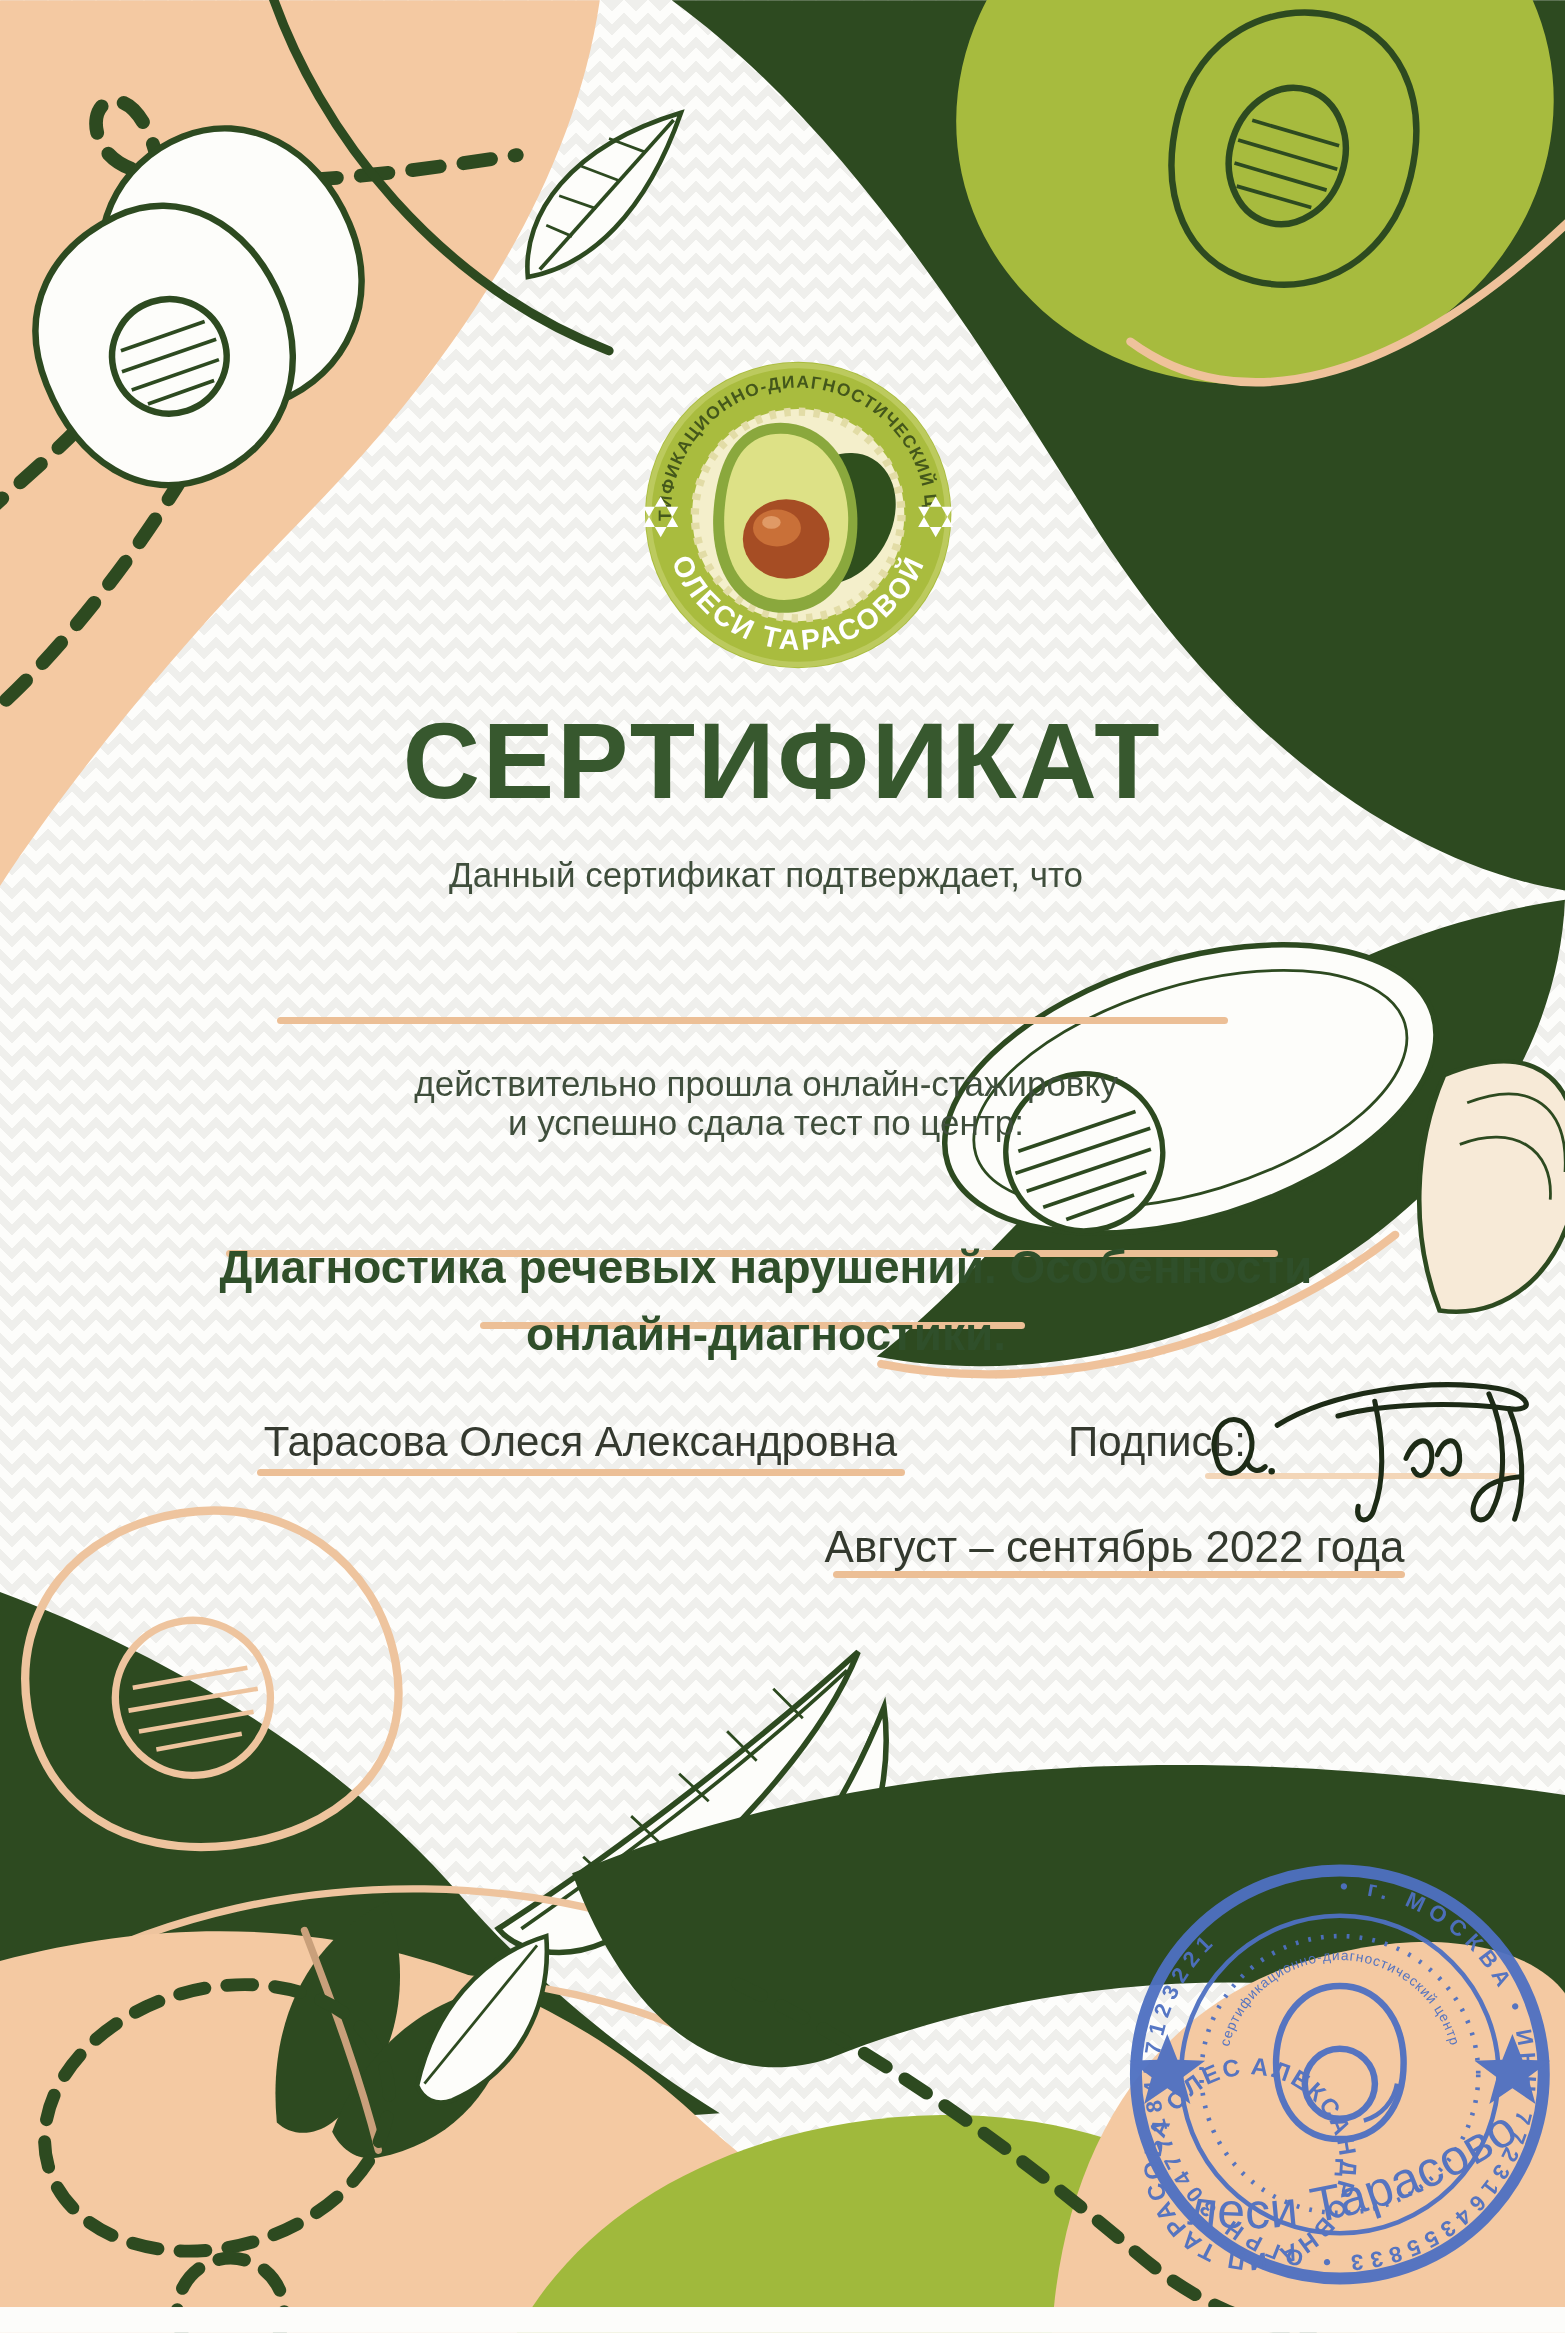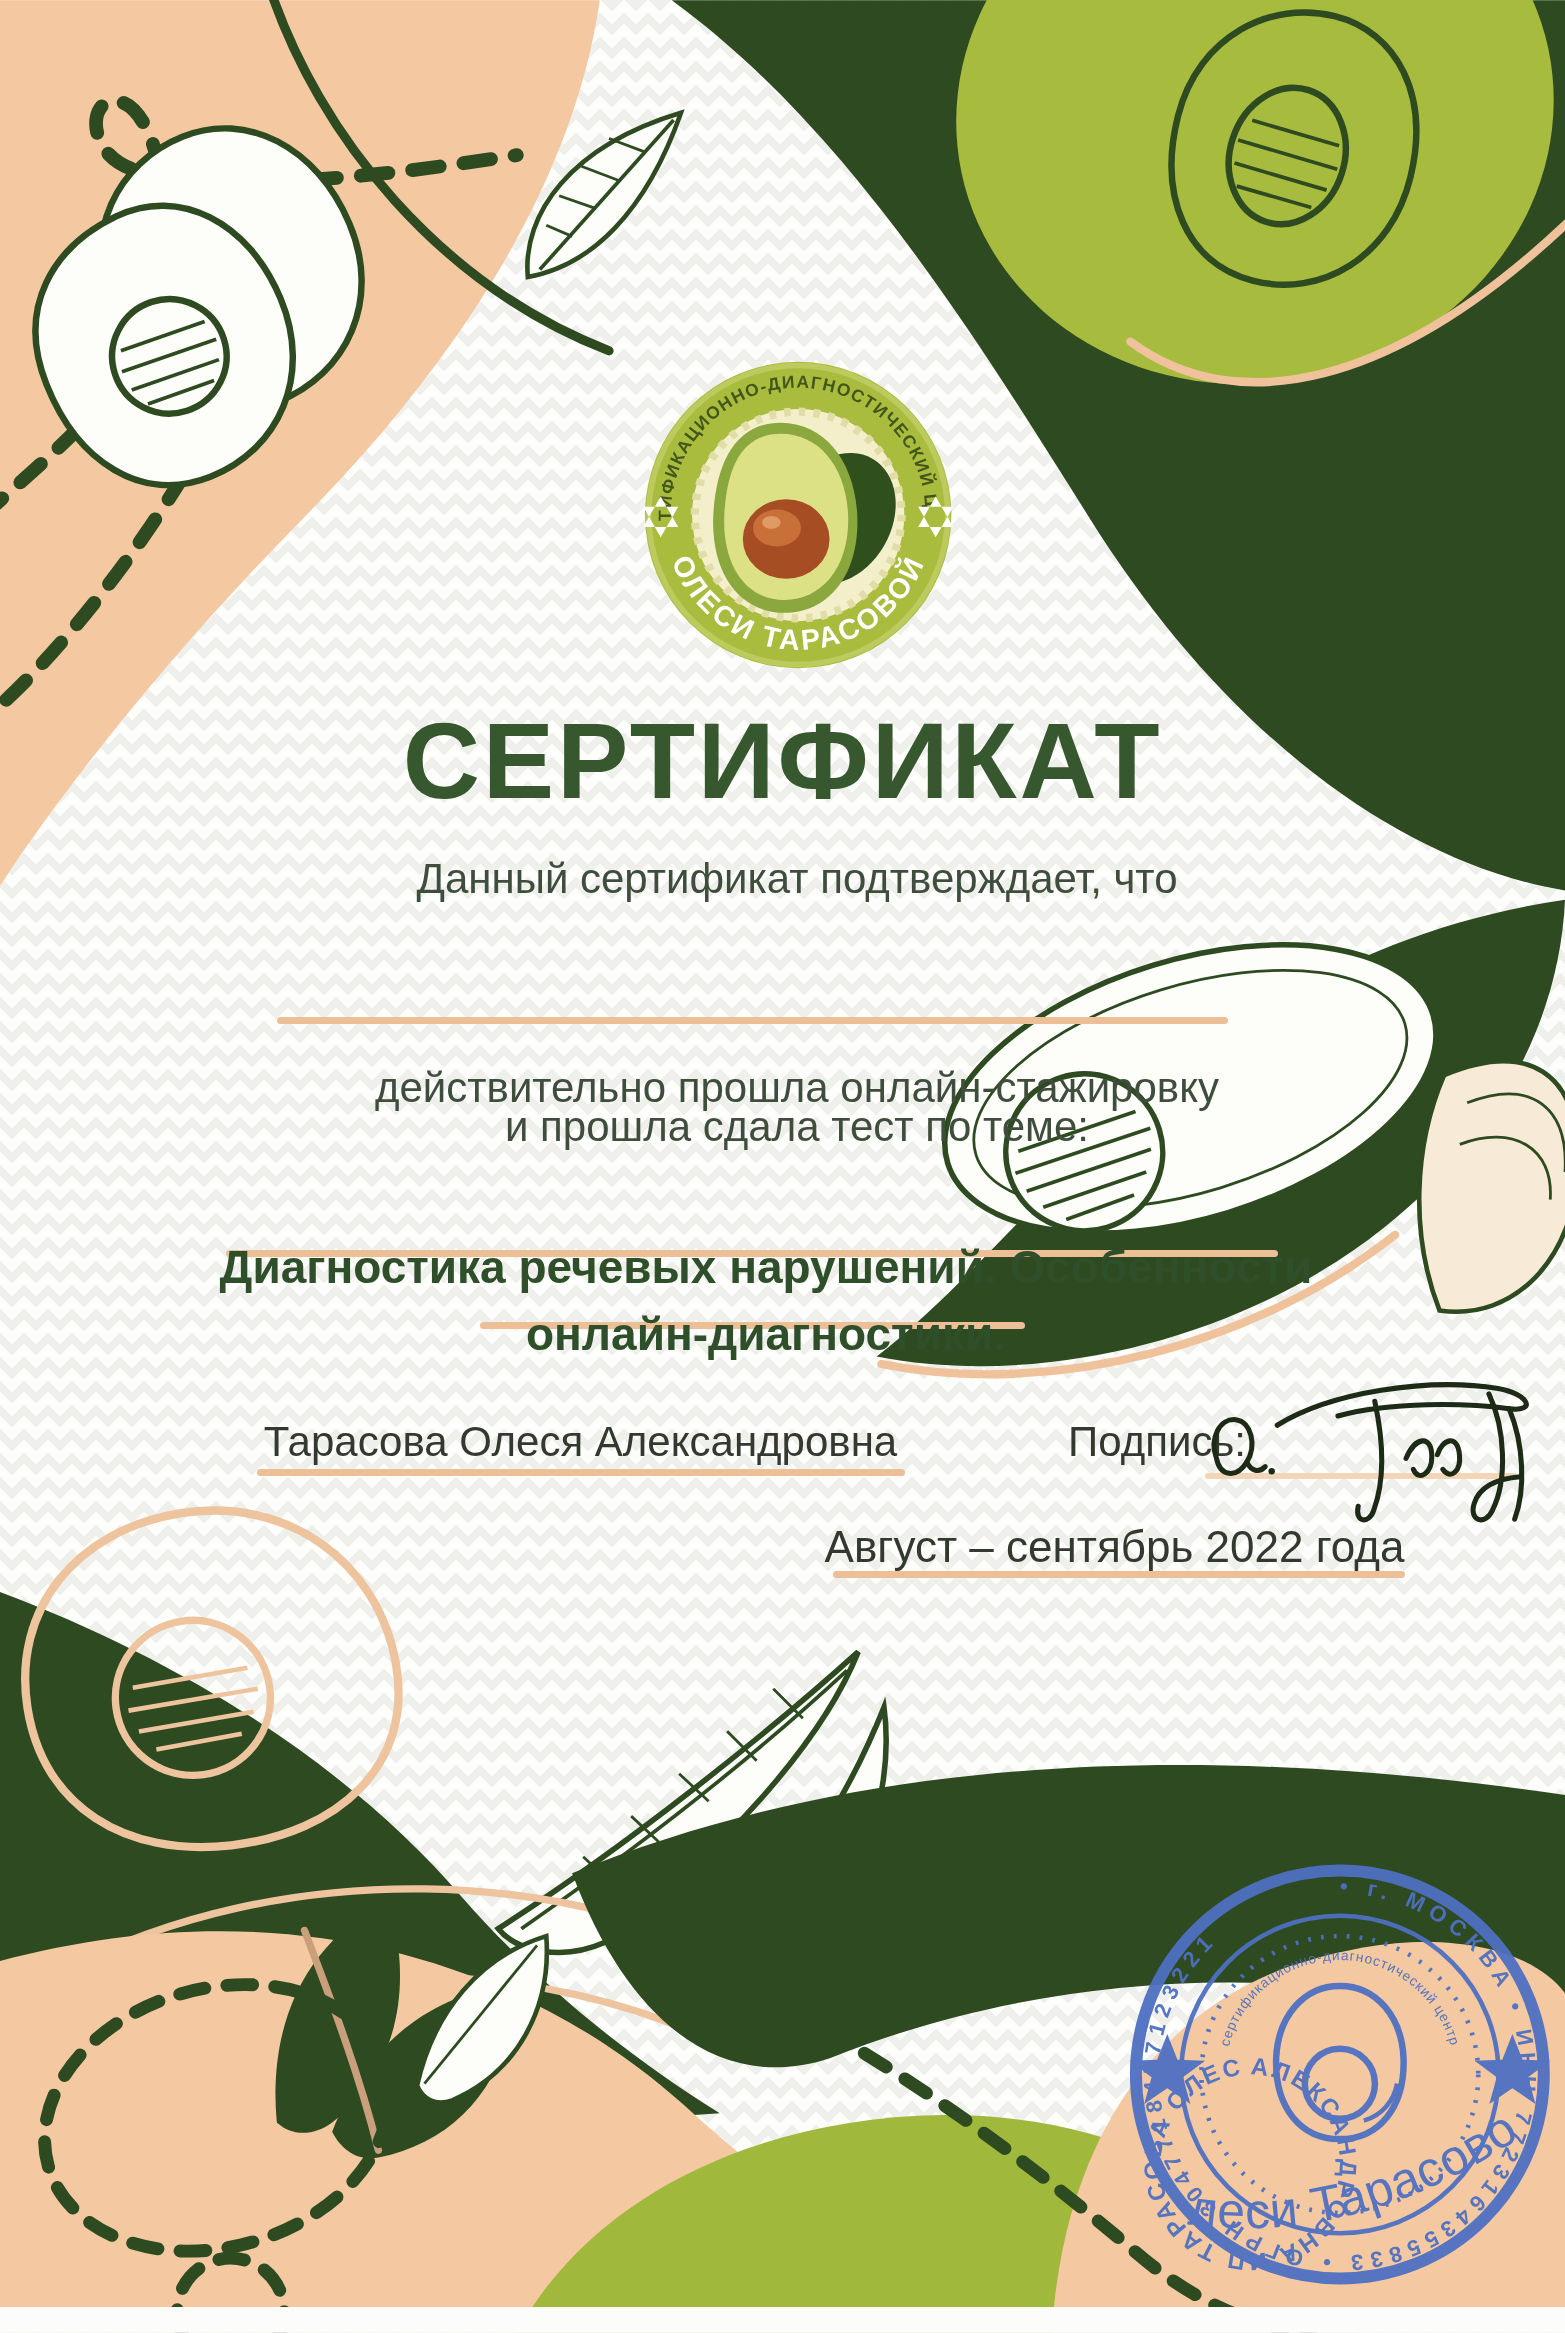--- a/index.html
+++ b/index.html
@@ -12,21 +12,21 @@
       linear-gradient(225deg,#efefec 25%,transparent 25%),
       linear-gradient(45deg,#efefec 25%,transparent 25%),
       linear-gradient(315deg,#efefec 25%,transparent 25%);
     background-position:12px 0,12px 0,0 0,0 0;
     background-size:24px 24px;
     background-repeat:repeat;
   }
   svg.deco{position:absolute;left:0;top:0;z-index:1;}
   .txt{position:absolute;z-index:3;text-align:center;line-height:1.1;}
   .title{font-size:107px;font-weight:700;letter-spacing:2.8px;color:#37582e;}
-  .body-line{font-size:42px;color:#3f4e3c;padding-left:31px;}
+  .body-line{font-size:35px;color:#3f4e3c;}
   .name-line{font-size:46px;font-weight:700;color:#30522c;}
   .topic-line{font-size:46px;font-weight:700;color:#2f4f2a;margin-top:46px;}
   .plain-line{font-size:42px;color:#34392f;}
   .date-line{font-size:44px;color:#33392e;}
   .uline{position:absolute;z-index:2;height:7.4px;background:#ecbf96;border-radius:3.7px;}
   .uline.light{background:#f3d6b8;height:5.5px;}
   .sig{position:absolute;z-index:4;}
   .arc-top-text{font-size:19px;font-weight:700;letter-spacing:1.5px;fill:#44571b;}
   .arc-bottom-text{font-size:31px;font-weight:700;letter-spacing:3px;fill:#ffffff;}
   .stamp-ring-text{font-size:24px;letter-spacing:7px;fill:#4e70c2;font-weight:600;}
@@ -226,21 +226,21 @@
   <rect x="0" y="2500" width="1696" height="28" fill="#fcfcfa"></rect>
 </svg>
 
 <div class="txt title" style="left:0;top:762;width:1565px;top:703px;">СЕРТИФИКАТ</div>
 
 <div class="txt body-line" style="left:0;top:856px;width:1532px;">Данный сертификат подтверждает, что</div>
 
 <div class="uline" style="left:277px;top:1017px;width:951px;"></div>
 
 <div class="txt body-line" style="left:0;top:1045px;width:1532px;margin-top:20px;">действительно прошла онлайн-стажировку</div>
-<div class="txt body-line" style="left:0;top:1104px;width:1532px;">и прошла сдала тест по теме:</div>
+<div class="txt body-line" style="left:0;top:1104px;width:1532px;">и успешно сдала тест по центр:</div>
 
 <div class="txt topic-line" style="left:0;top:1196px;width:1532px;">Диагностика речевых нарушений. Особенности</div>
 <div class="uline" style="left:226px;top:1250px;width:1052px;"></div>
 <div class="txt topic-line" style="left:0;top:1263px;width:1532px;">онлайн-диагностики.</div>
 <div class="uline" style="left:480px;top:1322px;width:545px;"></div>
 
 
 <div class="txt plain-line" style="left:119px;top:1419px;width:923px;">Тарасова Олеся Александровна</div>
 <div class="uline" style="left:257px;top:1469px;width:648px;"></div>
 

